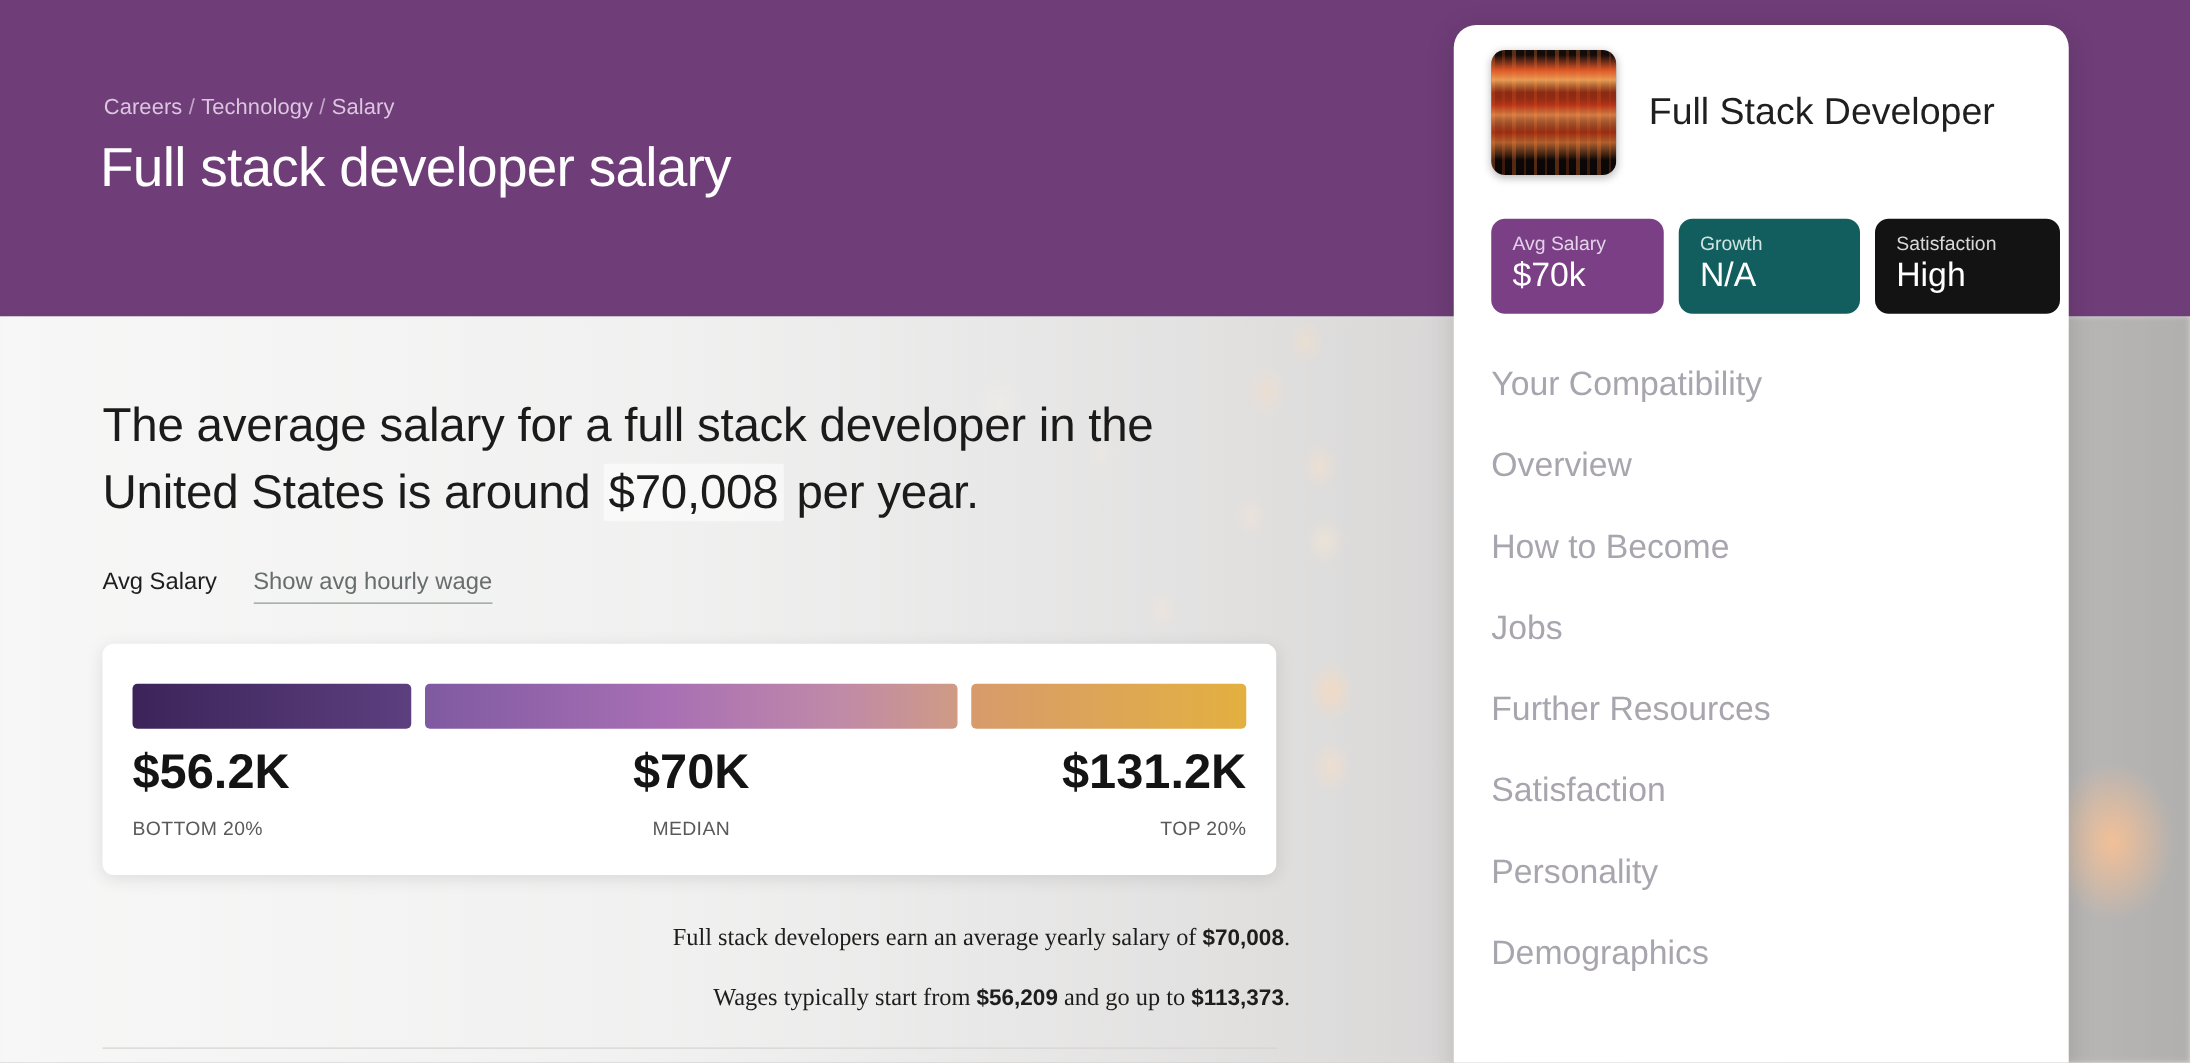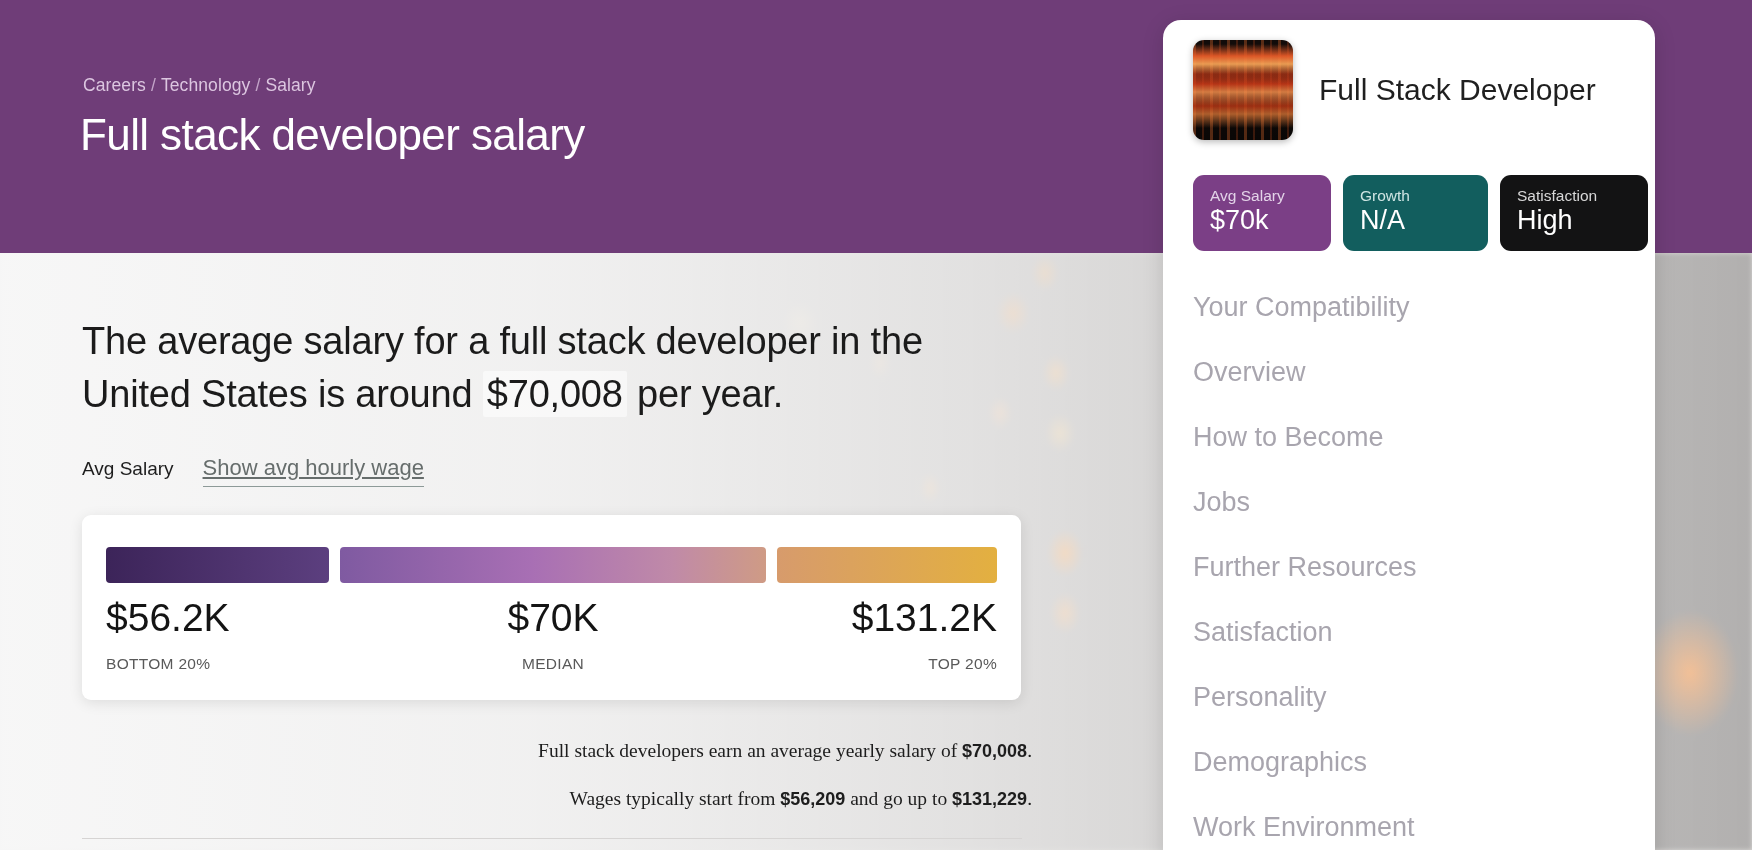--- a/index.html
+++ b/index.html
@@ -58,22 +58,22 @@
     letter-spacing:-.2px;
   }
   #lede .hl{ background:rgba(255,255,255,.55); padding:2px 4px; border-radius:2px; }
 
   #toggle-row{
     position:absolute; left:82px; top:455px;
     display:flex; align-items:baseline; gap:29px;
   }
   #toggle-row .tab-active{ font-size:19px; color:#1d1d1d; }
   #toggle-row .tab-link{
-    font-size:22px; color:#666d6c; border-bottom:1.5px solid #8d9a98;
-    padding-bottom:5px; cursor:pointer;text-decoration:underline;
+    font-size:19px; color:#666d6c; border-bottom:1.5px solid #8d9a98;
+    padding-bottom:5px; cursor:pointer;
   }
 
   
   #salary-card{
     position:absolute; left:82px; top:515px; width:939px; height:185px;
     background:#ffffff; border-radius:9px;
     box-shadow:0 3px 14px rgba(0,0,0,.10);
   }
   #bars{
     position:absolute; left:24px; top:32px; width:891px; height:36px;
@@ -85,21 +85,21 @@
   .bar.b3{ width:220px; background:linear-gradient(90deg,#d79b6c,#e3b040); }
 
   #values{
     position:absolute; left:24px; top:80px; width:891px;
     display:flex; justify-content:space-between; align-items:baseline;
   }
   .valcol{ display:flex; flex-direction:column; }
   .valcol.c1{ align-items:flex-start; width:223px; }
   .valcol.c2{ align-items:center; width:427px; }
   .valcol.c3{ align-items:flex-end; width:220px; }
-  .val{ font-size:39px; color:#141414; line-height:46px; font-weight:400; }
+  .val{ font-size:39px; color:#141414; line-height:46px; font-weight:700; }
   .lbl{ font-size:15.5px; color:#595959; letter-spacing:.3px; margin-top:14px; }
 
   
   #paras{
     position:absolute; left:82px; top:740px; width:950px;
     font-family:"Liberation Serif", serif;
     font-size:19.5px; color:#1d1d1d;text-align:right;
   }
   #paras p{ margin-bottom:26px; }
   #paras b{ font-family:"Liberation Sans", sans-serif; font-size:18px; font-weight:700; }
@@ -191,21 +191,21 @@
       <span class="lbl">TOP 20%</span>
     </div>
   </div>
 </div>
 
 <div id="paras">
   <p>
     <span>Full stack developers earn an average yearly salary of </span><b>$70,008</b><span>.</span>
   </p>
   <p>
-    <span>Wages typically start from </span><b>$56,209</b><span> and go up to </span><b>$131,229</b><span>.</span>
+    <span>Wages typically start from </span><b>$56,209</b><span> and go up to </span><b>$113,373</b><span>.</span>
   </p>
 </div>
 <div id="divider"></div>
 
 <div id="side-panel">
   <div id="panel-head">
     <div id="job-thumb"></div>
     <div id="job-name">Full Stack Developer</div>
   </div>
 
@@ -226,15 +226,14 @@
 
   <nav id="panel-nav">
     <div class="nav-item">Your Compatibility</div>
     <div class="nav-item">Overview</div>
     <div class="nav-item">How to Become</div>
     <div class="nav-item">Jobs</div>
     <div class="nav-item">Further Resources</div>
     <div class="nav-item">Satisfaction</div>
     <div class="nav-item">Personality</div>
     <div class="nav-item">Demographics</div>
-    <div class="nav-item">Work Environment</div>
   </nav>
 </div>
 
 </body></html>

